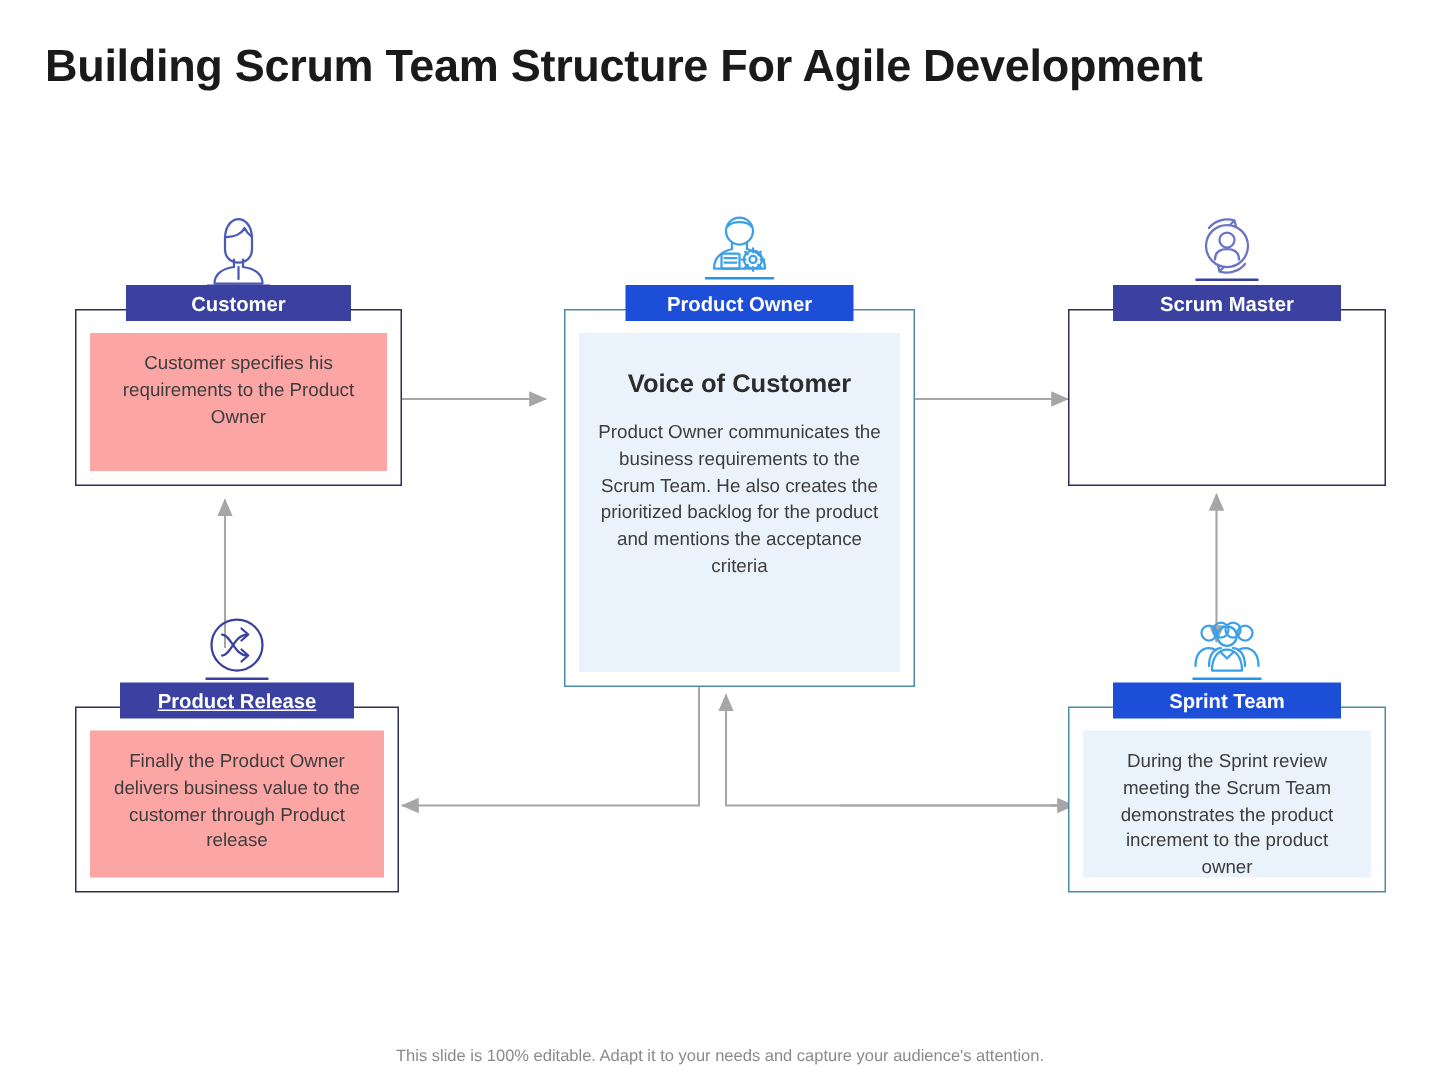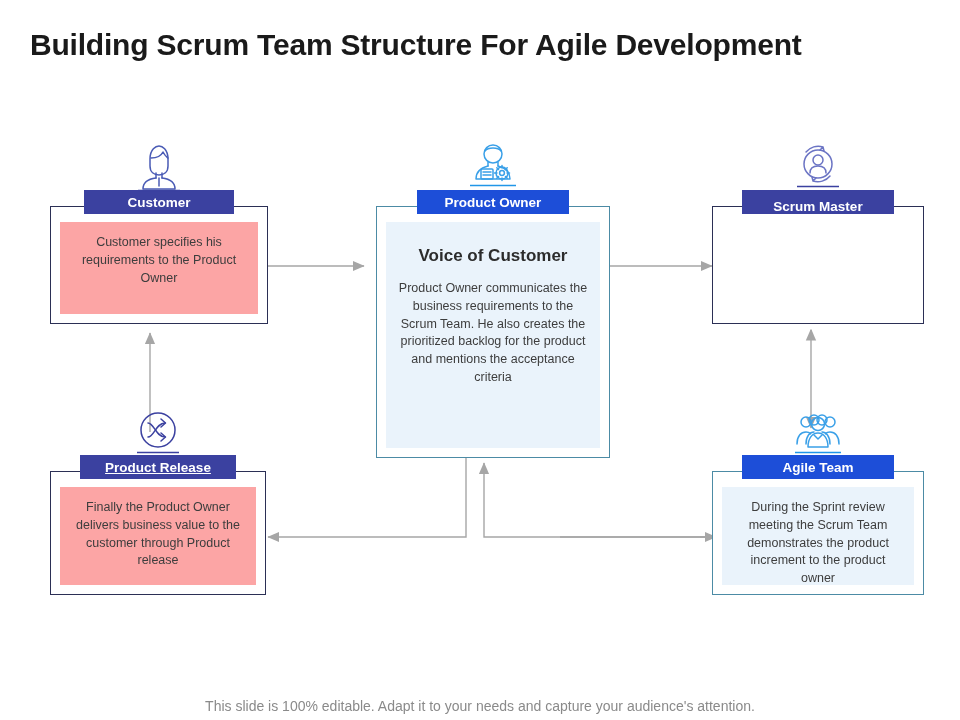--- a/index.html
+++ b/index.html
@@ -13,21 +13,21 @@
   #slide{position:absolute;left:0;top:0;width:960px;height:564px;}
 
   .title{
     position:absolute;left:30px;top:28px;
     font-size:30px;font-weight:700;color:#1a1a1a;
     letter-spacing:-0.2px;white-space:nowrap;
   }
 
   .footer{
     position:absolute;left:0;top:698px;width:960px;text-align:center;
-    font-size:14px;color:#8a8a8a;
+    font-size:11px;color:#8a8a8a;
   }
 
   
   .node{position:absolute;padding-left:12px;}
   .node .outer{
     position:absolute;left:0;top:16px;right:0;bottom:0;
     border:1.5px solid #2b2f55;
     background:#ffffff;
     box-sizing:border-box;
   }
@@ -173,21 +173,21 @@
           <circle cx="25" cy="22" r="14"></circle>
           <circle cx="25" cy="18" r="5"></circle>
           <path d="M17,31 C17,26 20.5,24 25,24 C29.5,24 33,26 33,31"></path>
           <path d="M13,10 C17,5 24,3 30,5 L27,8 M30,5 L31,9"></path>
           <path d="M37,34 C33,39 26,41 20,39 L23,36 M20,39 L19,35"></path>
         </g>
         <line x1="4" y1="44.5" x2="46" y2="44.5" stroke="#3b41a0" stroke-width="1.6"></line>
       </svg>
     </span>
     <div class="outer"></div>
-    <div class="ribbon" style="width:152px;align-items:flex-end;">
+    <div class="ribbon" style="width:152px;">
       <span>Scrum Master</span>
     </div>
   </div>
 
   <div class="node" style="left:50px;top:455px;width:204px;height:140px;">
     <span class="nodeicon" style="top:-46px;">
       <svg width="46" height="46" viewBox="0 0 46 46">
         <g fill="none" stroke="#3b41a0" stroke-width="1.5" stroke-linecap="round" stroke-linejoin="round">
           <circle cx="23" cy="21" r="17"></circle>
           <path d="M13,14 C19,14 21,28 30,28"></path>
@@ -220,21 +220,21 @@
           <path d="M52,33 C52,25 48,21 43,21 C41,21 39.5,21.6 38.5,22.6"></path>
           <path d="M19,33 C19,25 23,21 27,21 M43,33 C43,25 39,21 35,21"></path>
           <path d="M21,36 C21,27 25.5,22 31,22 C36.5,22 41,27 41,36 Z"></path>
           <path d="M27,24 L31,28 L35,24"></path>
         </g>
         <line x1="8" y1="41.5" x2="54" y2="41.5" stroke="#2196e8" stroke-width="1.6"></line>
       </svg>
     </span>
     <div class="outer"></div>
     <div class="ribbon" style="width:152px;">
-      <span>Agile Team</span>
+      <span>Sprint Team</span>
     </div>
     <div class="inner">
       <div class="body">During the Sprint review meeting the Scrum Team demonstrates the product increment to the product owner</div>
     </div>
   </div>
 
   <div class="footer">This slide is 100% editable. Adapt it to your needs and capture your audience's attention.</div>
 
 </div>
 

